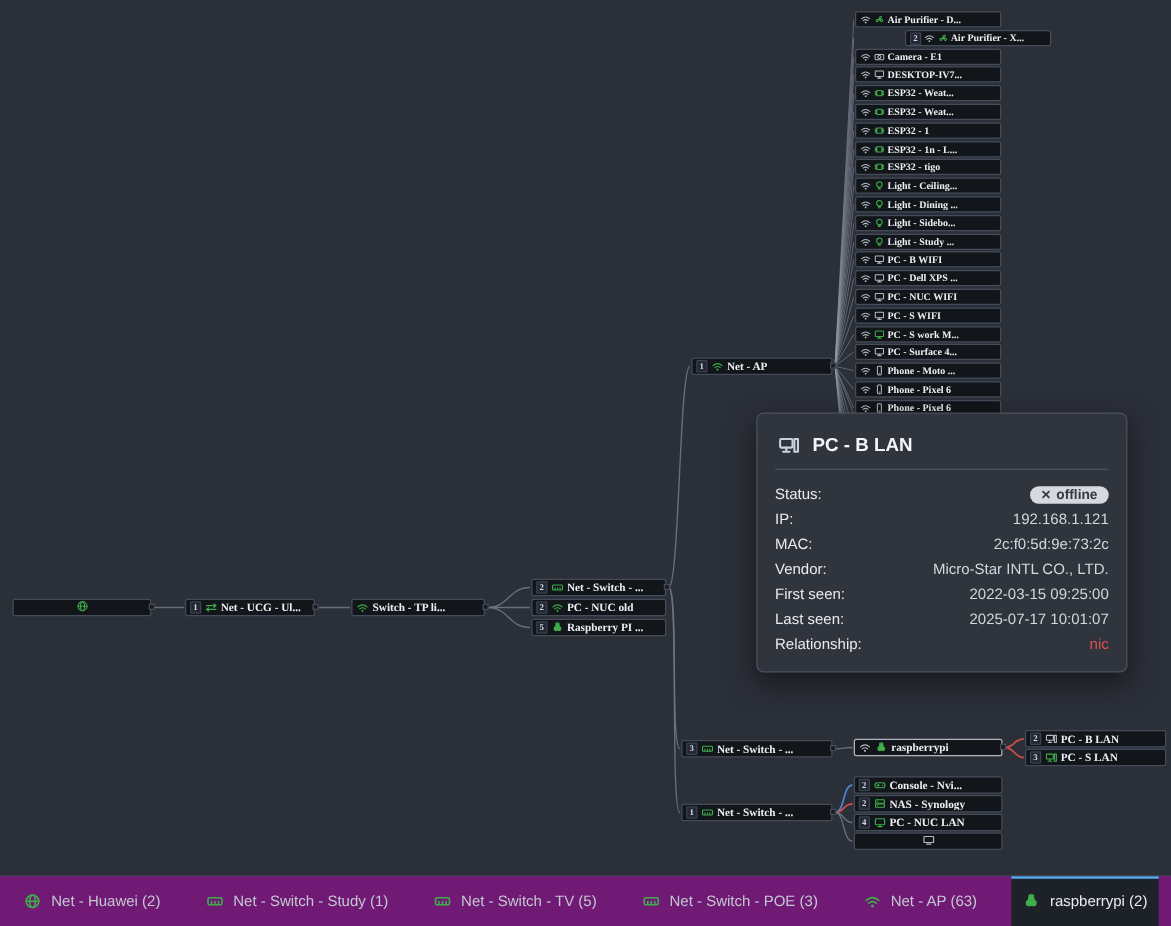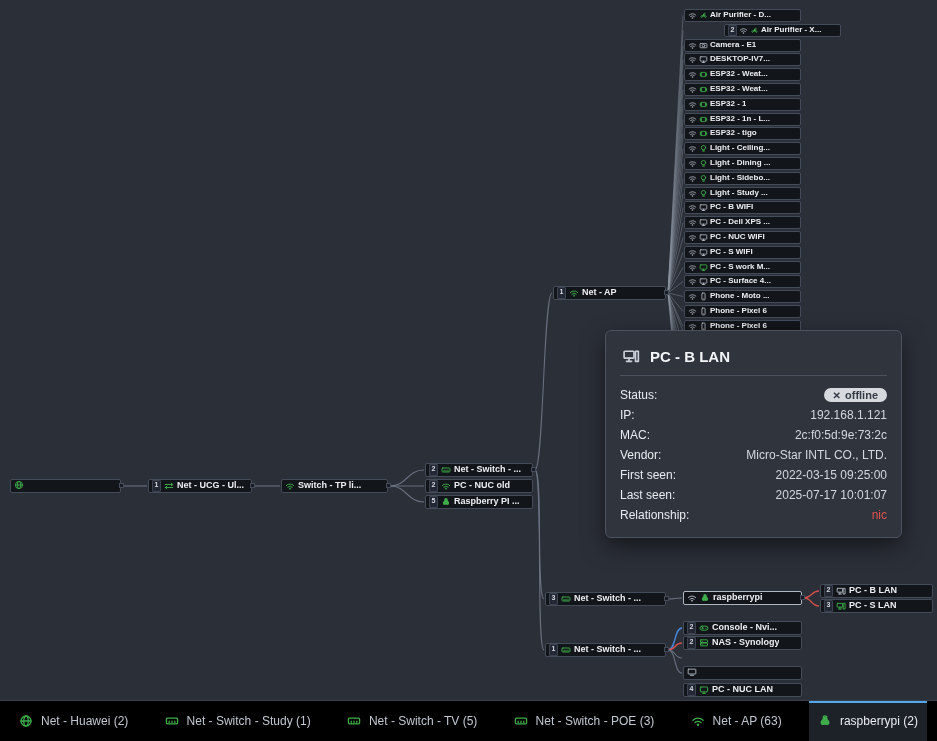--- a/index.html
+++ b/index.html
@@ -10,23 +10,23 @@
     font-family:"Liberation Sans", sans-serif;
   }
   #app { position:relative; width:937px; height:741px; background:#2b2f38; }
 
   #edges { position:absolute; left:0; top:0; z-index:1; }
   #nodes { position:absolute; left:0; top:0; width:100%; height:100%; z-index:2; }
 
   .node {
     position:absolute; height:14px;
     background:#121519; border:1px solid #454c59; border-radius:2px;
-    display:flex; gap:3px; padding:0 3px;
+    display:flex; align-items:center; gap:3px; padding:0 3px;
     font-size:9px; font-weight:bold; color:#edeff3;
-    white-space:nowrap; cursor:pointer;
+    white-space:nowrap; cursor:pointer;font-family:Liberation Serif, serif;
   }
   .node .lbl { overflow:hidden; min-width:0; }
   .node.leaf { height:13px; font-size:8px; gap:2px; }
   .node.hl { border-color:#aeb6c2; }
   .port {
     flex:none; background:#232834; border:1px solid #3b4250; border-radius:1px;
     color:#d6dae1; font-size:7px; font-weight:bold; line-height:8px; padding:0 1.5px;
   }
   .icn-wrap { flex:none; display:flex; align-items:center; }
   .conn {
@@ -54,21 +54,21 @@
   .pvalue.red { color:var(--red); font-weight:normal; }
   .badge {
     display:inline-flex; align-items:center; gap:4px;
     background:#d6dade; color:#343a44;
     font-size:11px; font-weight:bold; border-radius:10px; padding:1px 9px;
   }
   .badge .x { font-size:10px; }
 
   #tabbar {
     position:absolute; left:0; bottom:0; width:937px; height:41px; z-index:6;
-    background:#000000; border-top:1px solid #3a4049;
+    background:#701a75; border-top:1px solid #3a4049;
     display:flex; align-items:stretch; justify-content:space-between; padding:0 10px;
   }
   .tab {
     display:flex; align-items:center; gap:8px; padding:0 9px;
     font-size:12px; color:#c2c8d1; cursor:pointer; position:relative; white-space:nowrap;
   }
   .tab.active { background:#1d2128; color:#e9ecf0; }
   .tab.active::before {
     content:""; position:absolute; left:0; top:0; right:0; height:2px;
     background:var(--tabline);
@@ -286,21 +286,21 @@
         <span class="icn-wrap">
           <svg class="icn" viewBox="0 0 12 12" width="10" height="10" style="--c:#3fae4a">
             <rect x="1.8" y="2.2" width="8.4" height="3.3" rx="0.6" class="s"></rect>
             <rect x="1.8" y="6.1" width="8.4" height="3.3" rx="0.6" class="s"></rect>
             <circle cx="3.8" cy="3.8" r="0.6" class="f"></circle>
             <circle cx="3.8" cy="7.7" r="0.6" class="f"></circle>
           </svg>
         </span>
         <span class="lbl">NAS - Synology</span>
       </div>
-      <div class="node" style="left: 683px; top: 651px; width: 119px; height: 14px; margin-top: 32px;">
+      <div class="node" style="left: 683px; top: 651px; width: 119px; height: 14px;">
         <span class="port">4</span>
         <span class="icn-wrap">
           <svg class="icn" viewBox="0 0 12 12" width="10" height="10" style="--c:#3fae4a">
             <rect x="1.6" y="2.4" width="8.8" height="5.8" rx="0.8" class="s"></rect>
             <path d="M4.2 10h3.6M6 8.2V10" class="s"></path>
           </svg>
         </span>
         <span class="lbl">PC - NUC LAN</span>
       </div>
       <div class="node" style="left: 683px; top: 666px; width: 119px; height: 14px; flex-direction: column;">

